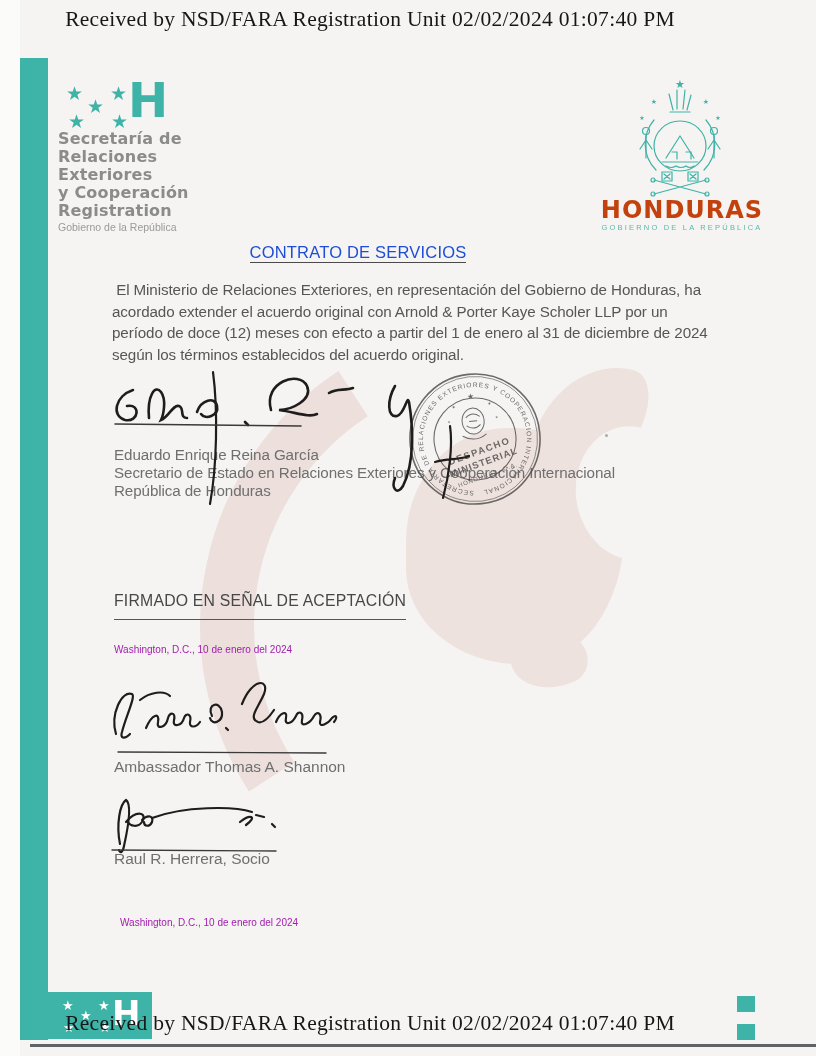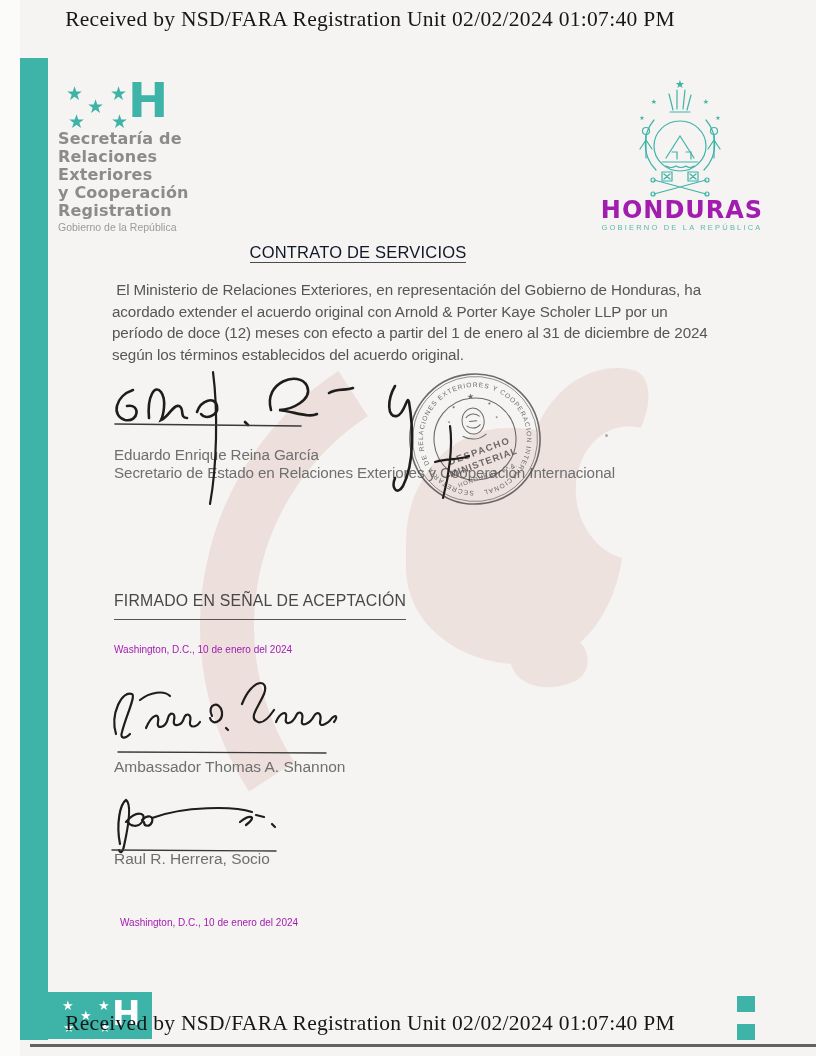--- a/index.html
+++ b/index.html
@@ -43,26 +43,26 @@
   .brand-h{left:128px;top:76px;font-family:"DejaVu Sans",sans-serif;
     font-weight:bold;font-size:48px;line-height:1;color:#3eb3a7;z-index:3;}
   .brand-lines{left:58px;top:130px;font-family:"DejaVu Sans",sans-serif;
     font-weight:bold;font-size:16px;line-height:18px;color:#8b8b8b;
     letter-spacing:.2px;z-index:3;}
   .brand-tagline{left:58px;top:221px;font-size:10.5px;color:#9a9a9a;z-index:3;}
   
   .coat{left:624px;top:74px;z-index:3;}
   .brand-right-name{left:592px;top:196px;width:180px;text-align:center;
     font-family:"DejaVu Sans",sans-serif;font-weight:bold;font-size:24px;
-    letter-spacing:1px;color:#a21caf;z-index:3;}
+    letter-spacing:1px;color:#c2410c;z-index:3;}
   .brand-right-tagline{left:592px;top:223px;width:180px;text-align:center;
     font-size:7.5px;letter-spacing:2.2px;color:#5bb7ae;z-index:3;}
   
   .doc-title{left:0;top:243px;width:716px;text-align:center;
-    font-size:16.5px;font-weight:500;color:#0f172a;letter-spacing:.2px;z-index:3;}
+    font-size:16.5px;font-weight:500;color:#1d4ed8;letter-spacing:.2px;z-index:3;}
   .doc-title span{border-bottom:1.5px solid #4a4a4a;padding-bottom:1px;}
   .doc-body{left:112px;top:279px;width:604px;font-size:15.2px;line-height:21.5px;
     color:#565656;letter-spacing:-.1px;white-space:pre-wrap;z-index:3;}
   .signer-block{left:114px;top:446px;width:560px;font-size:15.2px;line-height:17.8px;
     color:#6f6f6f;letter-spacing:-.1px;z-index:3;}
   .section-heading{left:114px;top:592px;font-size:15.8px;font-weight:500;
     color:#474747;letter-spacing:.2px;z-index:3;}
   .section-heading span{border-bottom:1.5px solid #555;padding-bottom:10px;}
   .date-line{font-size:10px;color:#a21caf;z-index:3;margin-top:16px;}
   .date-1{left:114px;top:628px;}
@@ -204,20 +204,21 @@
       <text x="70" y="86" font-size="9.5" font-weight="bold" letter-spacing="1.5">DESPACHO</text>
       <text x="70" y="98" font-size="9.5" font-weight="bold" letter-spacing="1">MINISTERIAL</text>
       <text x="70" y="110" font-size="6" letter-spacing="1">HONDURAS, C.A.</text>
     </g>
   </svg>
   <div class="abs speck"></div>
 
   <div class="abs signer-block">
     <div>Eduardo Enrique Reina García</div>
     <div>Secretario de Estado en Relaciones Exteriores y Cooperación Internacional</div>
+    <div>República de Honduras</div>
   </div>
 
   <div class="abs section-heading">
     <span>FIRMADO EN SEÑAL DE ACEPTACIÓN</span>
   </div>
 
   <div class="abs date-line date-1">Washington, D.C., 10 de enero del 2024</div>
 
   <svg class="abs sig-svg sig-shannon" width="235" height="95" viewBox="0 0 235 95">
     <g fill="none" stroke="#1f1d1c" stroke-width="2.2" stroke-linecap="round">

